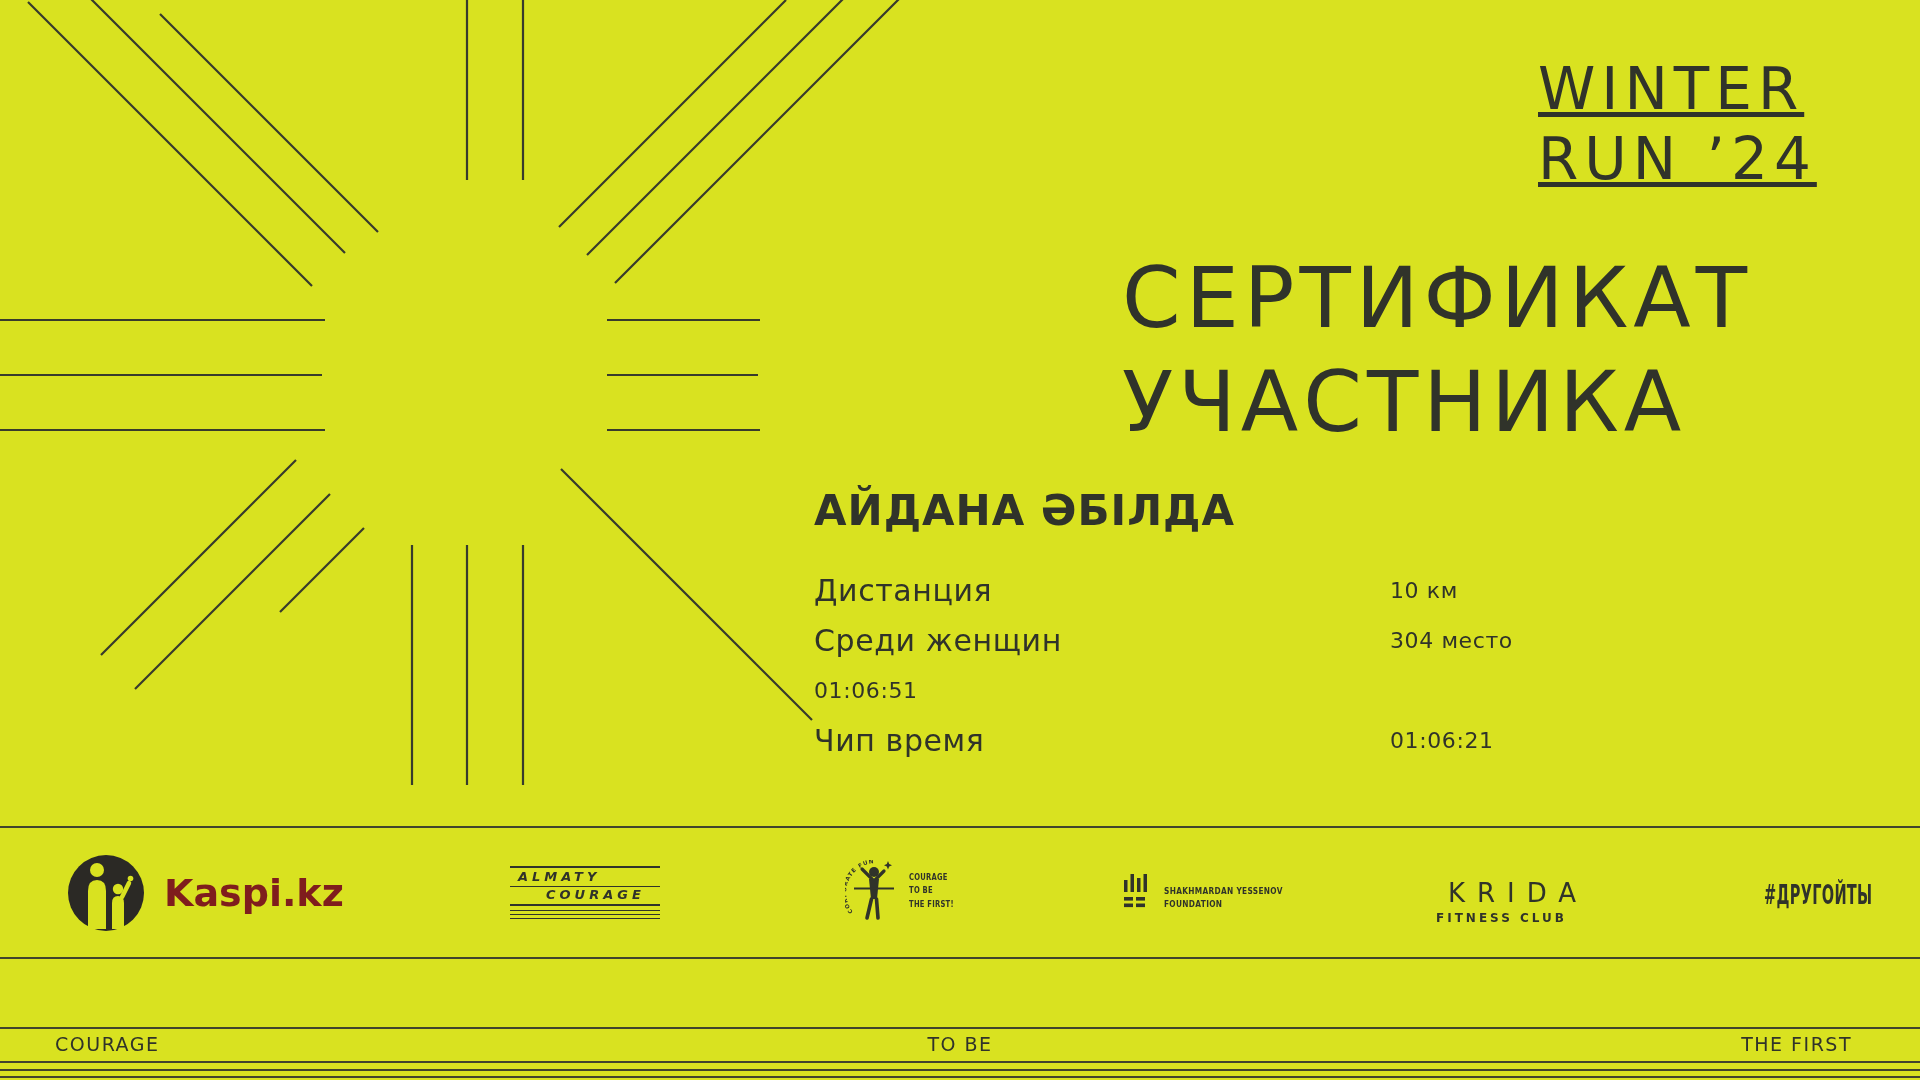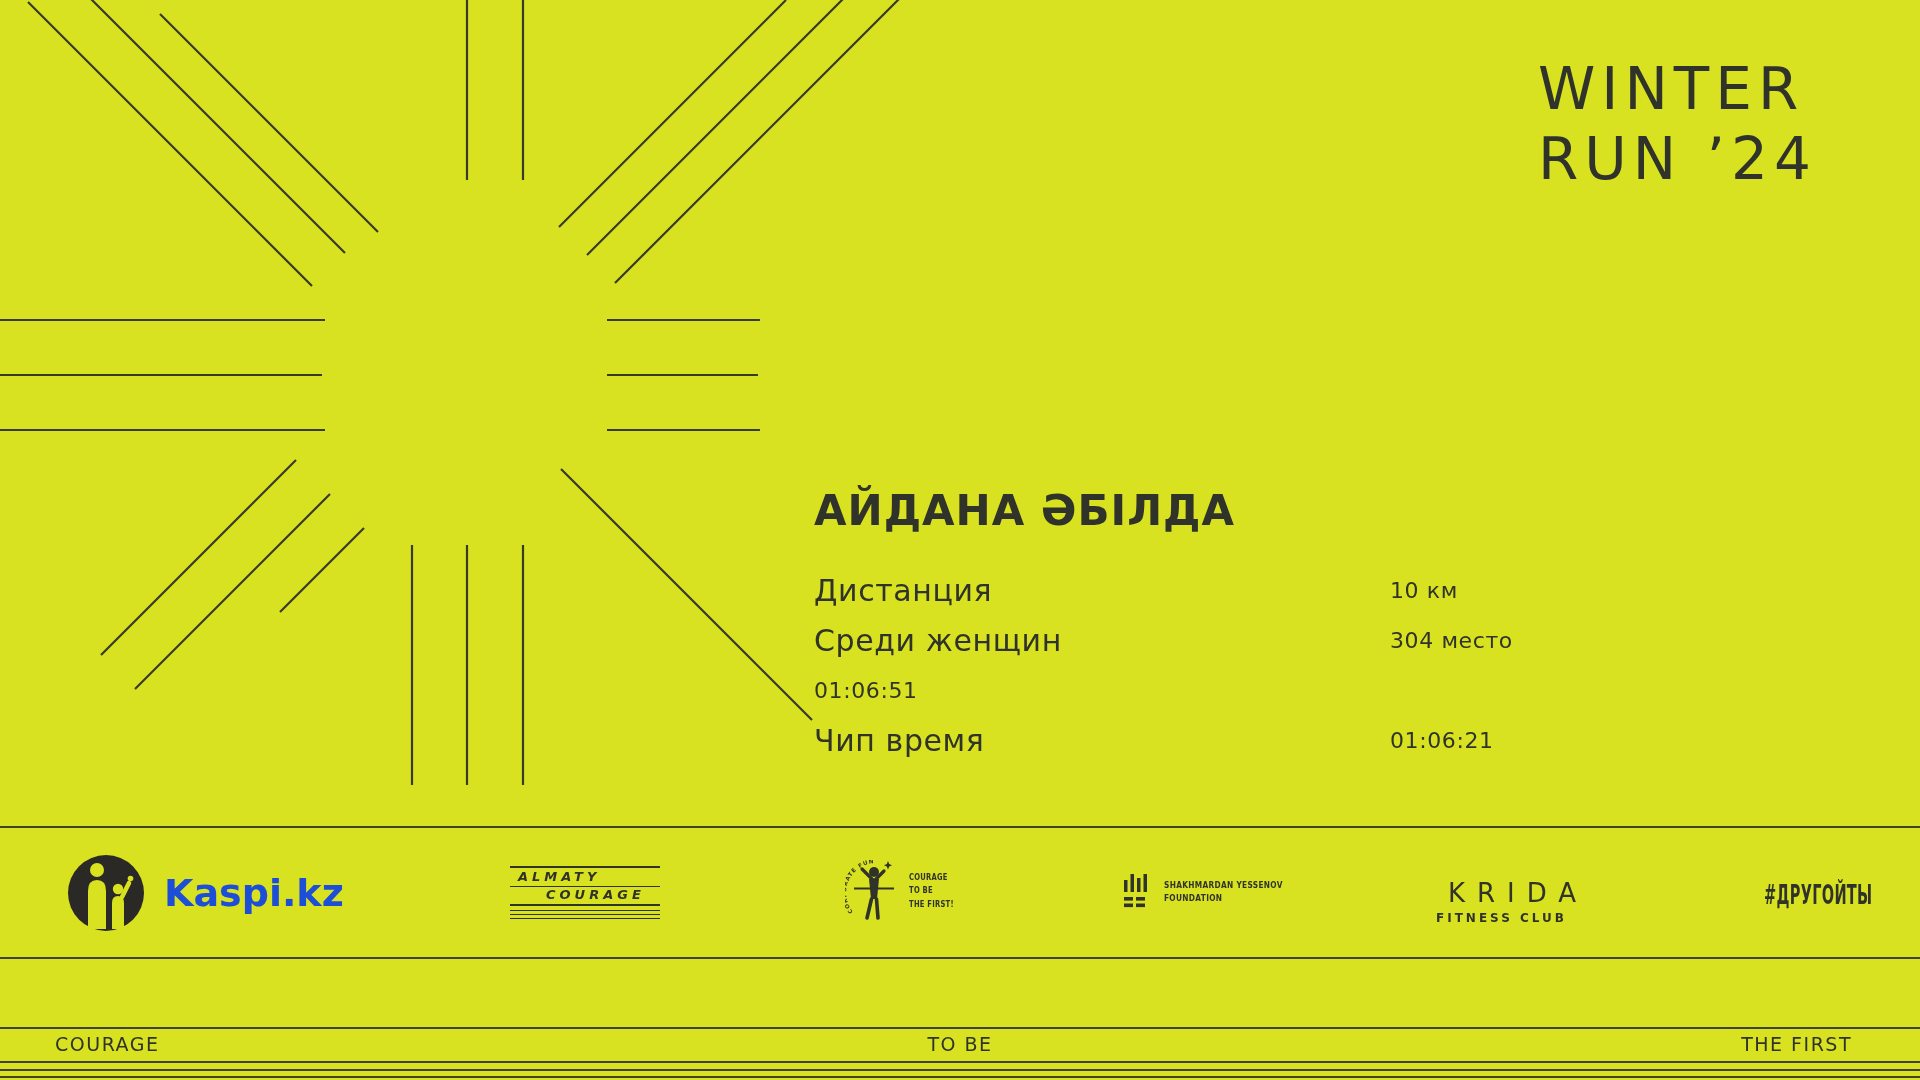--- a/index.html
+++ b/index.html
@@ -10,20 +10,21 @@
     color:#30332a;
   }
   .abs{position:absolute;}
   
   .starburst{position:absolute;left:0;top:0;width:1920px;height:1080px;}
   
   .event-mark{
     left:1538px;top:54px;
     font-size:58px;font-weight:500;letter-spacing:6px;line-height:70px;
     white-space:nowrap;
+    text-decoration:underline;
   }
   
   .cert-title{
     left:1122px;top:246px;
     font-size:84px;font-weight:400;letter-spacing:5px;line-height:104px;
     white-space:nowrap;
   }
   
   .participant-name{
     left:814px;top:488px;
@@ -33,30 +34,30 @@
   
   .results{left:814px;top:572px;width:820px;}
   .result-row{display:flex;height:50px;align-items:flex-start;}
   .result-label{width:576px;font-size:30px;letter-spacing:.6px;line-height:38px;white-space:nowrap;}
   .result-value{font-size:22px;letter-spacing:.6px;line-height:38px;white-space:nowrap;}
   
   .hline{position:absolute;left:0;width:1920px;height:2px;background:#41442c;}
   
   .sponsor{position:absolute;}
   .kaspi{left:68px;top:855px;display:flex;align-items:center;gap:20px;}
-  .kaspi-label{font-size:38px;font-weight:700;color:#1d4ed8;letter-spacing:0;}
+  .kaspi-label{font-size:38px;font-weight:700;color:#7f1d1d;letter-spacing:0;}
   .almaty{left:510px;top:866px;width:150px;font-weight:700;font-style:italic;}
   .almaty .bar{height:1.5px;background:#30332a;}
   .almaty-l1{font-size:13px;letter-spacing:4px;padding:2px 0 2px 8px;line-height:14px;}
   .almaty-l2{font-size:13px;letter-spacing:4px;padding:1px 0 2px 36px;line-height:14px;}
   .almaty .sp4{height:4px;} .almaty .sp2{height:2.5px;}
   .cfund{left:845px;top:860px;display:flex;align-items:center;gap:8px;}
   .cfund-text{font-size:8.5px;font-weight:700;line-height:1.55;letter-spacing:.3px;
     transform:scaleX(.8);transform-origin:left center;white-space:nowrap;}
-  .yessenov{left:1124px;top:872px;display:flex;align-items:center;gap:16px;}
+  .yessenov{left:1124px;top:872px;display:flex;align-items:flex-end;gap:16px;}
   .yessenov-text{font-size:9.5px;font-weight:700;line-height:13px;letter-spacing:.4px;
     transform:scaleX(.78);transform-origin:left center;white-space:nowrap;}
   .krida{left:1436px;top:880px;text-align:left;}
   .krida-name{font-size:26px;font-weight:400;letter-spacing:12px;text-indent:12px;line-height:26px;}
   .krida-sub{font-size:12px;font-weight:700;letter-spacing:3px;margin-top:5px;}
   .drugoity{left:1764px;top:880px;font-size:26px;font-weight:800;
     transform:scaleX(.56);transform-origin:left center;white-space:nowrap;letter-spacing:.5px;}
   
   .slogan-band{left:0;top:1027px;width:1920px;height:34px;
     display:flex;align-items:center;font-size:19px;letter-spacing:1.5px;}
@@ -86,20 +87,24 @@
     <path d="M296,460 L101,655 M330,494 L135,689 M364,528 L280,612"></path>
 
     <path d="M561,469 L756,664 M595,503 L812,720 M629,537 L734,642"></path>
   </svg>
 
   <div class="abs event-mark">
     <div>WINTER</div>
     <div>RUN ’24</div>
   </div>
 
+  <div class="abs cert-title">
+    <div>СЕРТИФИКАТ</div>
+    <div>УЧАСТНИКА</div>
+  </div>
 
   <div class="abs participant-name">АЙДАНА ӘБІЛДА</div>
 
   <div class="abs results">
     <div class="result-row">
       <div class="result-label">Дистанция</div>
       <div class="result-value">10 км</div>
     </div>
     <div class="result-row">
       <div class="result-label">Среди женщин</div>

